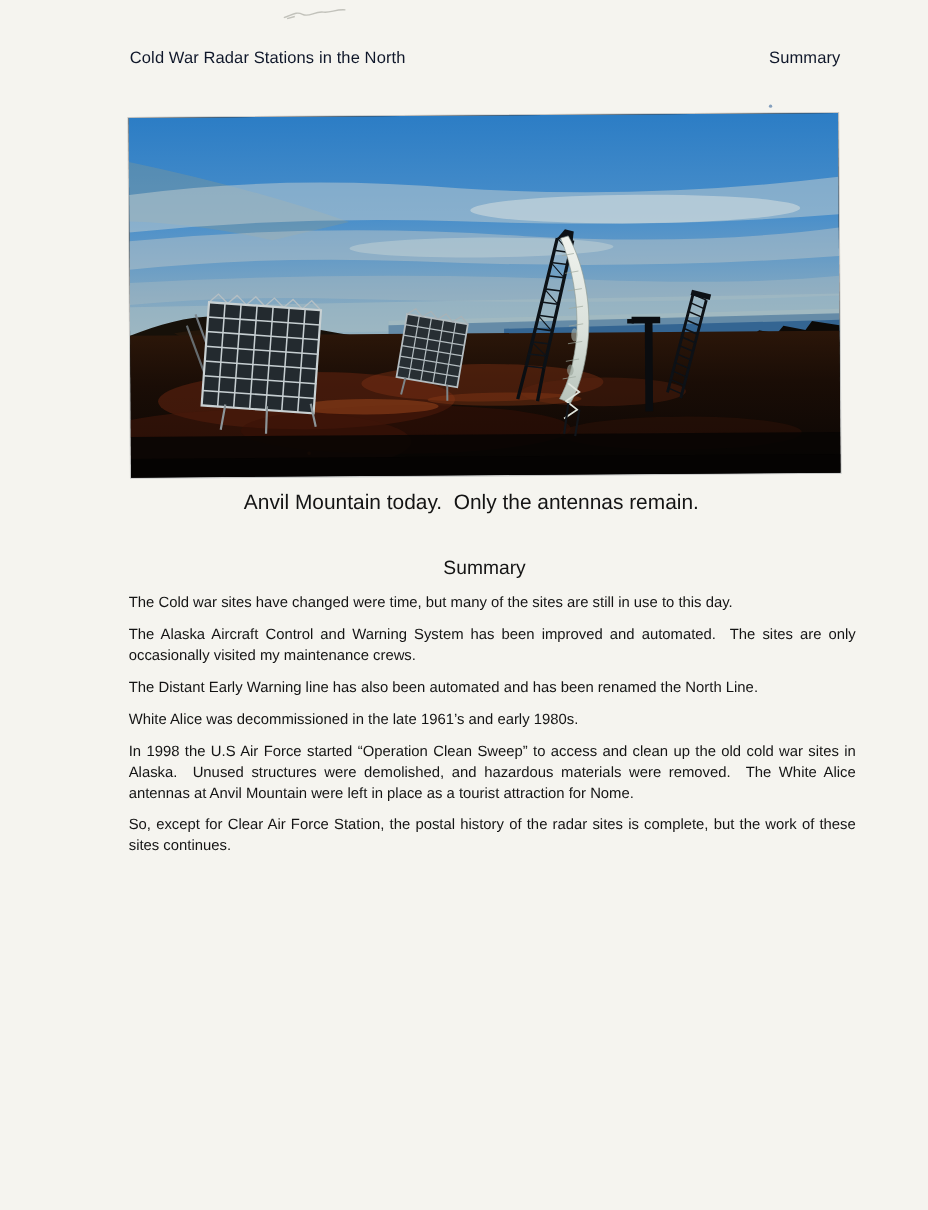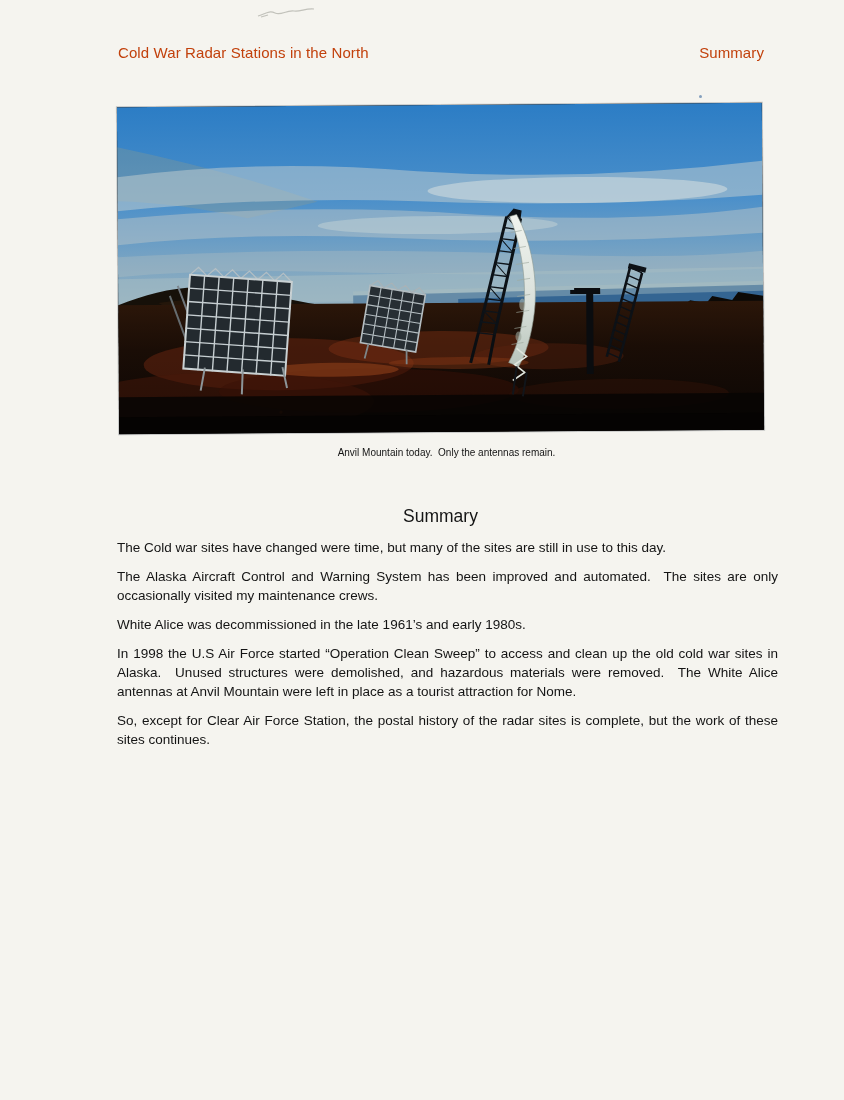--- a/index.html
+++ b/index.html
@@ -7,32 +7,32 @@
     position:relative;width:844px;height:1100px;margin:0 auto;
     background:#f5f4ef;overflow:hidden;
     font-family:"Liberation Sans","DejaVu Sans",sans-serif;
     color:#181818;
   }
   .pencil-mark{position:absolute;left:256px;top:3px;}
   .scan-speck{position:absolute;left:699px;top:95px;width:3px;height:3px;border-radius:50%;background:#7191b5;opacity:.85;}
   .hdr{
     position:absolute;left:118px;top:44px;width:646px;
     display:flex;justify-content:space-between;align-items:baseline;
-    font-size:15px;letter-spacing:.1px;color:#c2410c;
+    font-size:15px;letter-spacing:.1px;color:#0f172a;
   }
   .photo{
     position:absolute;left:118px;top:105px;width:645px;height:327px;margin:0;
     transform:rotate(-0.4deg);
     outline:1px solid rgba(75,82,92,.28);
     background:#0a0806;
   }
   .photo svg{display:block;width:100%;height:100%;}
   .caption{
-    position:absolute;left:124px;top:447px;width:645px;
-    text-align:center;font-size:10px;color:#141414;white-space:pre-wrap;
+    position:absolute;left:106px;top:447px;width:645px;
+    text-align:center;font-size:19px;color:#141414;white-space:pre-wrap;
   }
   .heading{
     position:absolute;left:118px;top:506px;width:645px;margin:0;
     text-align:center;font-size:17.5px;font-weight:400;color:#141414;
   }
   .bodytext{position:absolute;left:117px;top:538px;width:661px;}
   .para{
     font-size:13.5px;line-height:19px;margin:0 0 10px 0;
     text-align:justify;color:#141414;
   }
@@ -170,20 +170,21 @@
   <div class="caption">Anvil Mountain today.&nbsp; Only the antennas remain.</div>
 
   <h1 class="heading">Summary</h1>
 
   <section class="bodytext">
 
       <p class="para">The Cold war sites have changed were time, but many of the sites are still in use to this day.</p>
 
       <p class="para">The Alaska Aircraft Control and Warning System has been improved and automated.&nbsp; The sites are only occasionally visited my maintenance crews.</p>
 
+      <p class="para">The Distant Early Warning line has also been automated and has been renamed the North Line.</p>
 
 
       <p class="para">White Alice was decommissioned in the late 1961’s and early 1980s.</p>
 
       <p class="para">In 1998 the U.S Air Force started “Operation Clean Sweep” to access and clean up the old cold war sites in Alaska.&nbsp; Unused structures were demolished, and hazardous materials were removed.&nbsp; The White Alice antennas at Anvil Mountain were left in place as a tourist attraction for Nome.</p>
 
       <p class="para">So, except for Clear Air Force Station, the postal history of the radar sites is complete, but the work of these sites continues.</p>
     </section>
 
 </div>

